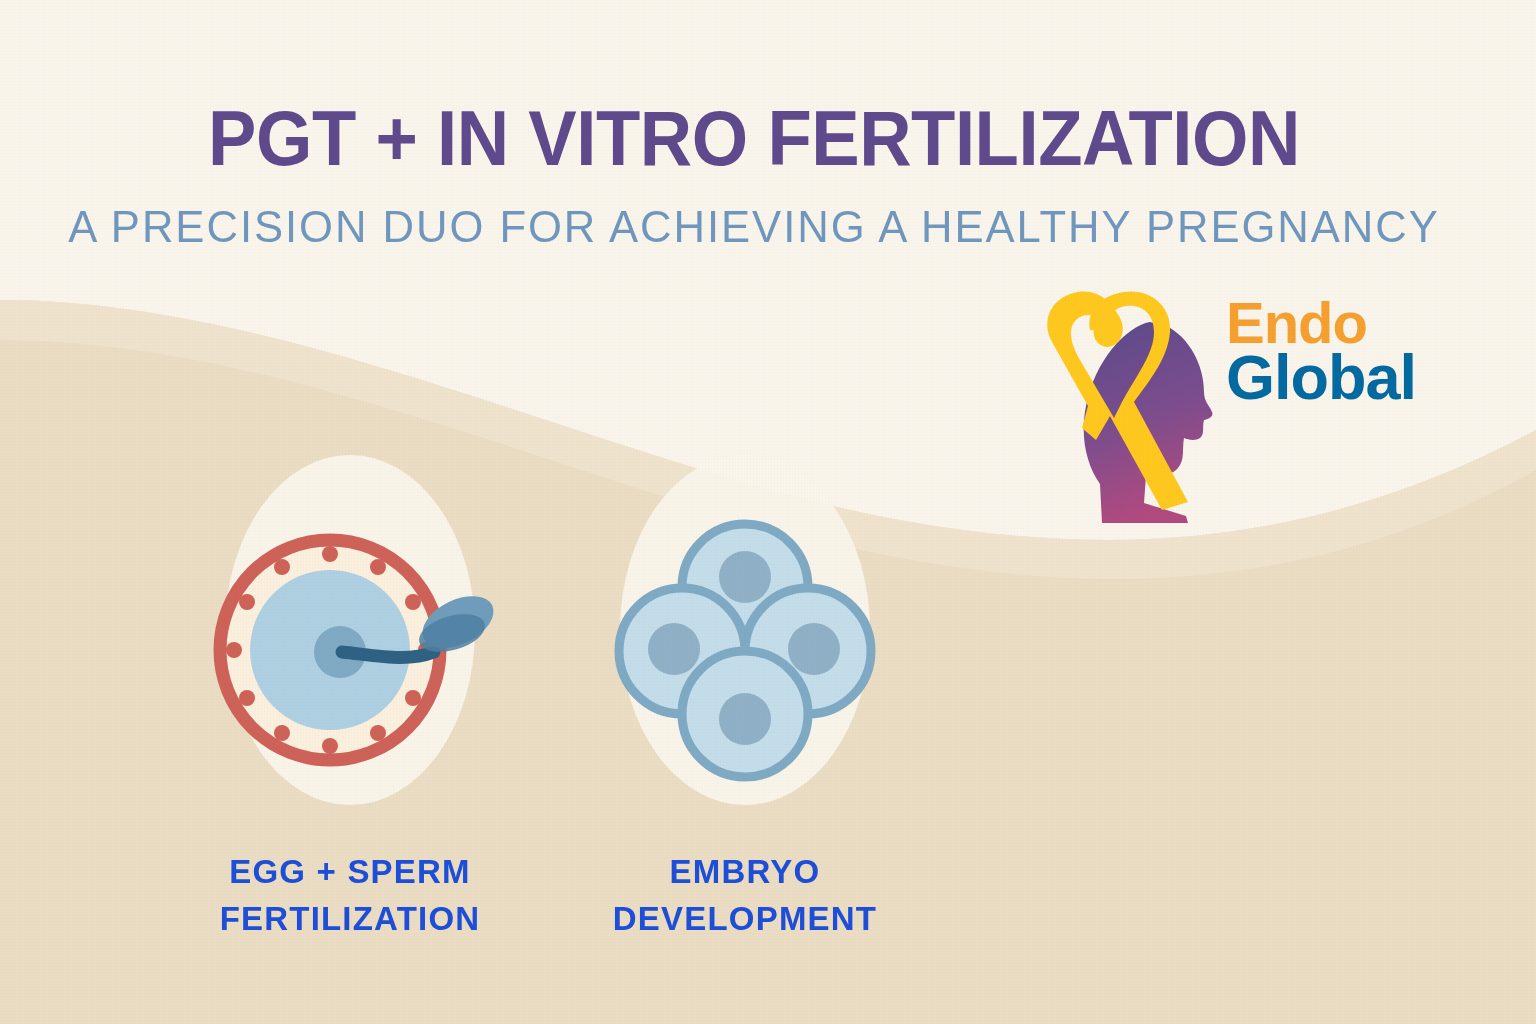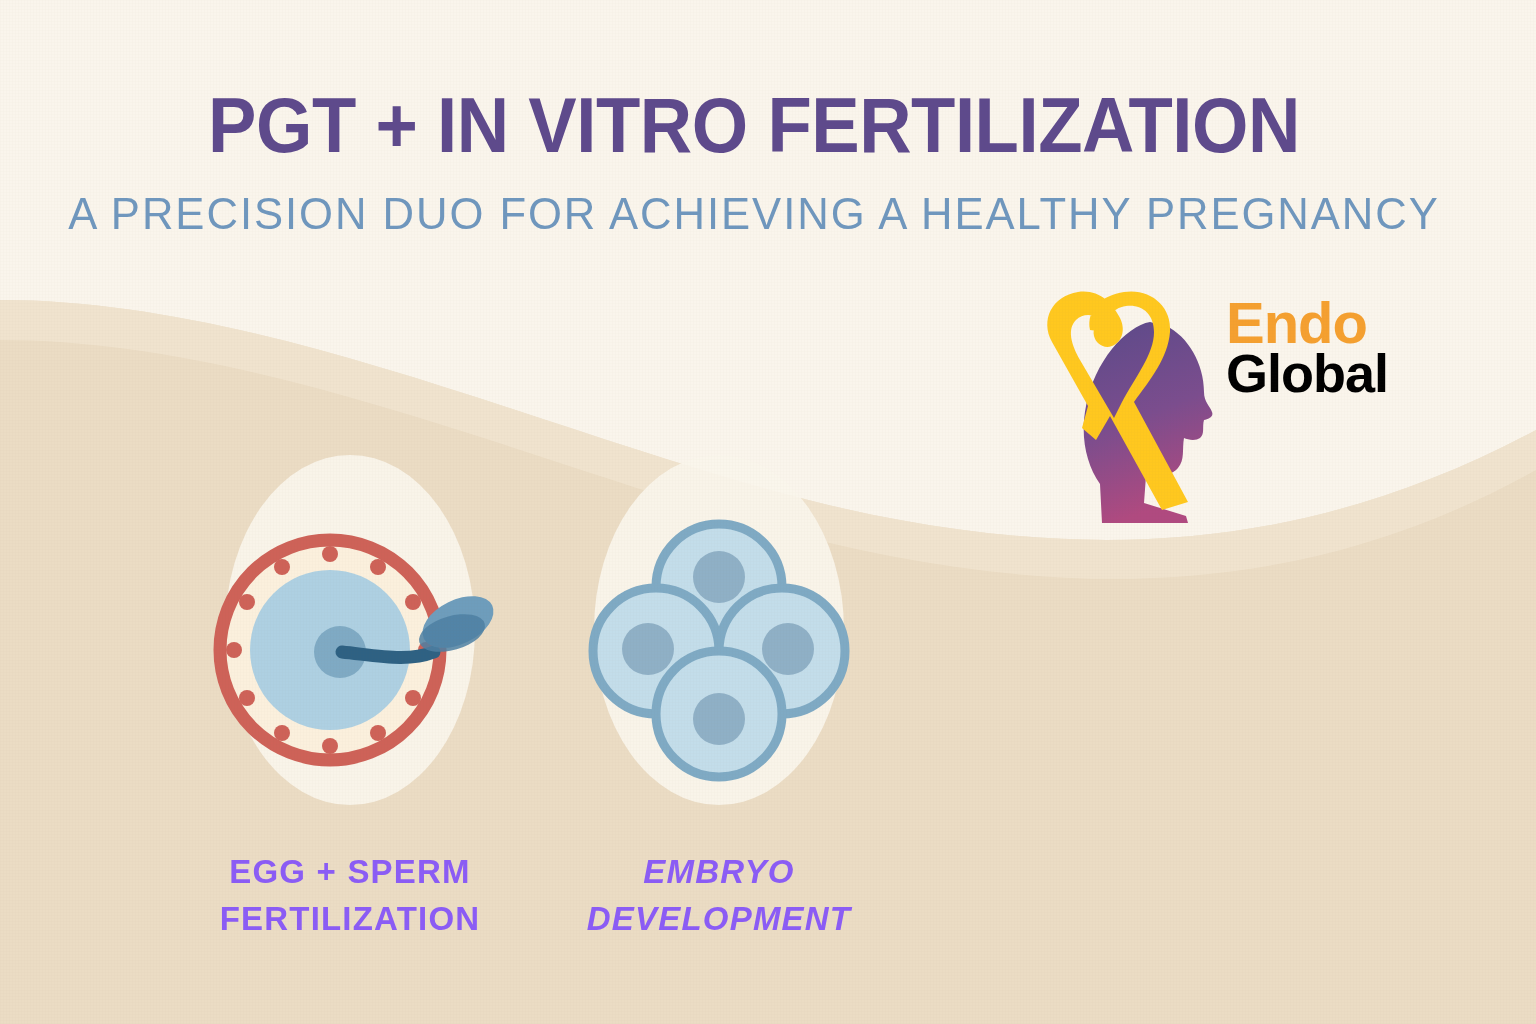--- a/index.html
+++ b/index.html
@@ -11,22 +11,22 @@
   #poster{
     position:relative;width:1536px;height:1024px;overflow:hidden;
     background:#FAF5EC;
   }
   
   .bg-layer{position:absolute;inset:0;}
   .bg-svg{position:absolute;top:0;left:0;width:1536px;height:1024px;}
 
   
   .head-block{
-    position:absolute;top:16px;left:0;width:1508px;
-    text-align:center;padding-top:72px;z-index:6;
+    position:absolute;top:0;left:0;width:1508px;
+    text-align:center;padding-top:101px;z-index:6;
   }
   .title{
     font-family:"Liberation Sans", sans-serif;
     font-weight:700;
     font-size:78px;
     line-height:0.95;
     letter-spacing:-0.5px;
     color:#5E4A8C;
     margin:0;
     transform:scaleX(0.93);
@@ -51,50 +51,50 @@
     position:absolute;left:188px;top:8px;width:260px;
   }
   .logo-line{
     font-family:"Liberation Sans", sans-serif;
     font-weight:700;
     line-height:0.93;
     letter-spacing:-1px;
     margin:0;
   }
   .logo-endo{font-size:58px;color:#F5A030;}
-  .logo-global{font-size:54px;color:#000000;margin-top:-2px;}
+  .logo-global{font-size:63px;color:#0369a1;margin-top:-2px;}
   .logo-group{font-size:63px;color:#5B4A8A;margin-top:-2px;}
 
   
   .steps{
     position:absolute;left:0;top:455px;width:1536px;height:520px;z-index:5;
   }
   .step{
     position:absolute;width:390px;text-align:center;
   }
   .step-1{left:155px;}
-  .step-2{left:524px;font-style:italic;}
+  .step-2{left:550px;}
   .step-3{left:940px;}
   .disc{
     position:relative;margin:0 auto;width:390px;height:390px;
   }
   .disc-bg{
     position:absolute;left:50%;top:0;transform:translateX(-50%);
     width:250px;height:350px;border-radius:50%;
     background:#FAF5EC;opacity:0.92;
   }
   .icon-svg{position:absolute;left:50%;top:50%;transform:translate(-50%,-50%);}
   .step-label{
     margin-top:4px;
     font-family:"Liberation Sans", sans-serif;
     font-weight:700;
     font-size:33px;
     line-height:1.42;
     letter-spacing:1.2px;
-    color:#8b5cf6;
+    color:#1d4ed8;
     white-space:pre-line;
   }
   .noise{
     position:absolute;inset:0;z-index:20;pointer-events:none;opacity:0.05;
     background-image:
       repeating-linear-gradient(0deg, rgba(120,100,80,.35) 0 1px, transparent 1px 3px),
       repeating-linear-gradient(90deg, rgba(120,100,80,.30) 0 1px, transparent 1px 3px);
   }
 </style>
 </head>

